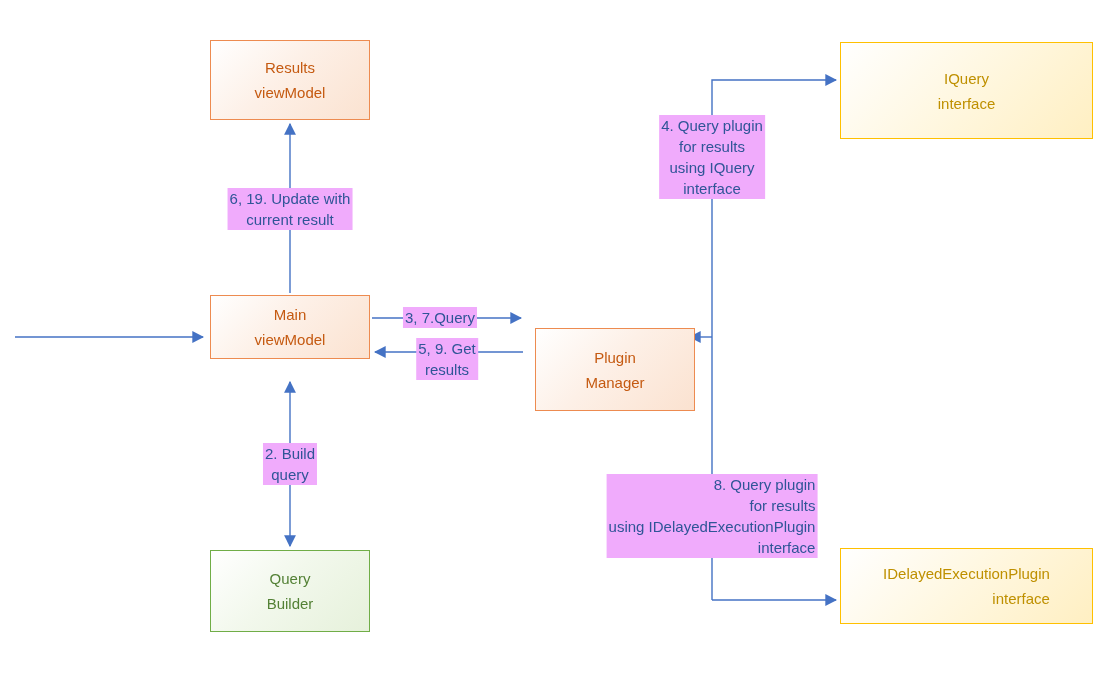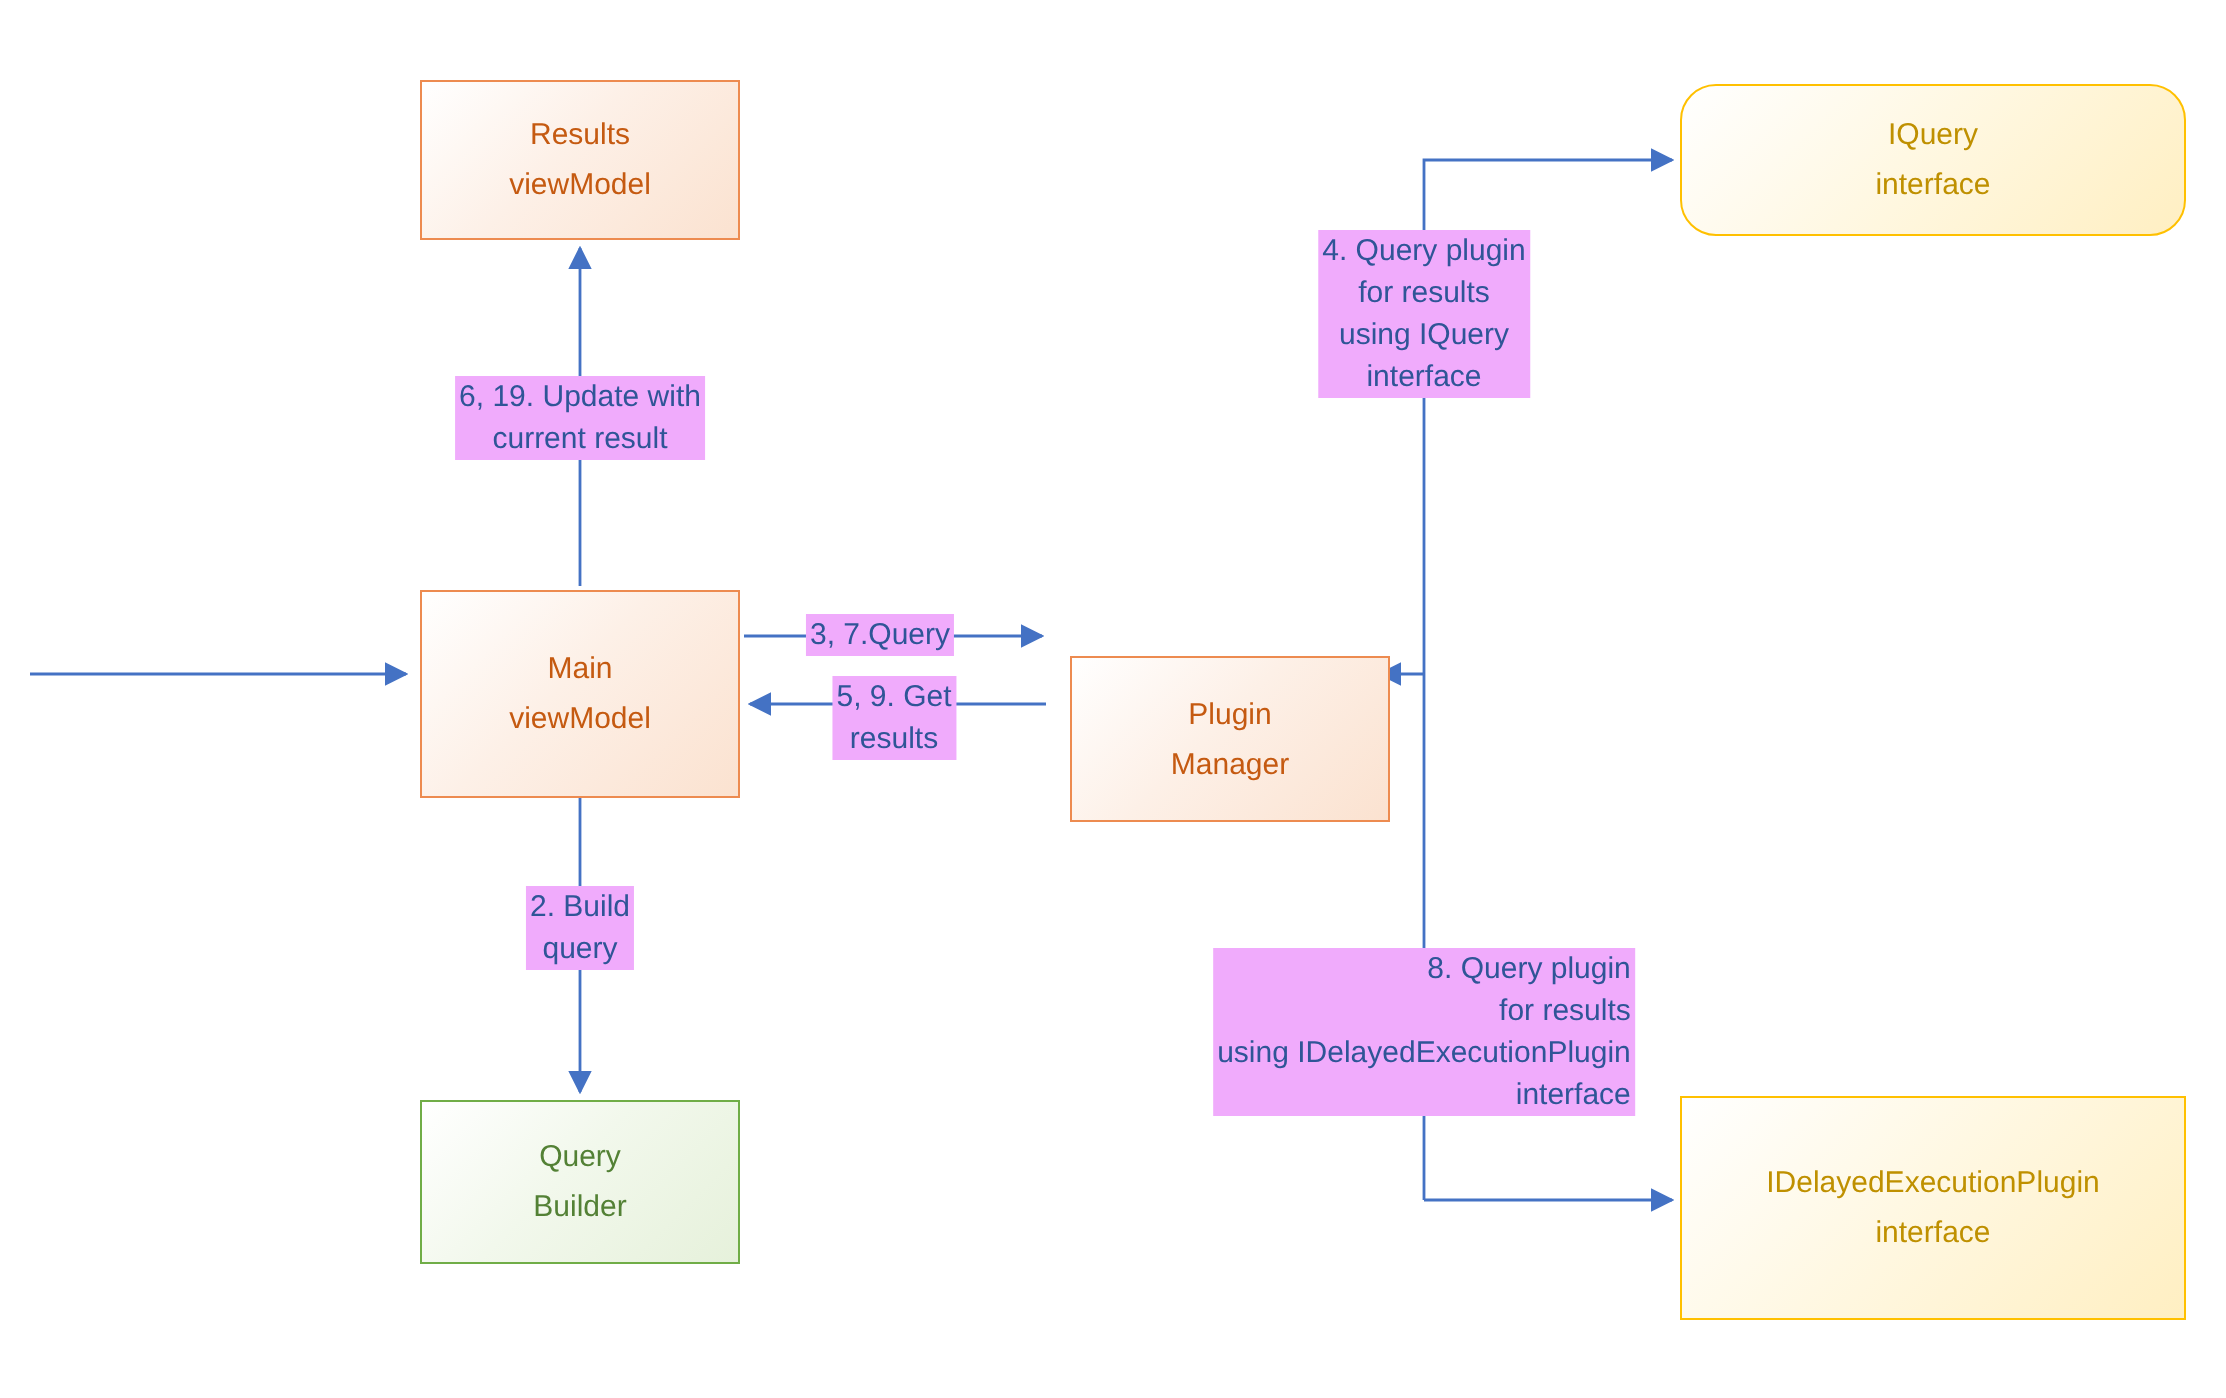--- a/index.html
+++ b/index.html
@@ -105,28 +105,28 @@
 interface</div>
 
   <div class="elabel" style="left:712px; top:474px;text-align:right;">8. Query plugin
 for results
 using IDelayedExecutionPlugin
 interface</div>
 
   <div class="node orange" style="left:210px; top:40px; width:160px; height:80px;">Results
 viewModel</div>
 
-  <div class="node gold" style="left:840px; top:42px; width:253px; height:76px;border-radius:18px;">IQuery
+  <div class="node gold" style="left:840px; top:42px; width:253px; height:97px;">IQuery
 interface</div>
 
-  <div class="node orange" style="left:210px; top:295px; width:160px; height:104px;">Main
+  <div class="node orange" style="left:210px; top:295px; width:160px; height:64px;">Main
 viewModel</div>
 
   <div class="node orange" style="left:535px; top:295px; width:160px; height:83px;margin-top:33px;">Plugin
 Manager</div>
 
   <div class="node green" style="left:210px; top:550px; width:160px; height:82px;">Query
 Builder</div>
 
-  <div class="node gold" style="left:840px; top:548px; width:253px; height:112px;">IDelayedExecutionPlugin
+  <div class="node gold" style="left:840px; top:548px; width:253px; height:76px;text-align:right;">IDelayedExecutionPlugin
 interface</div>
 
 </div>
 
 </body></html>

